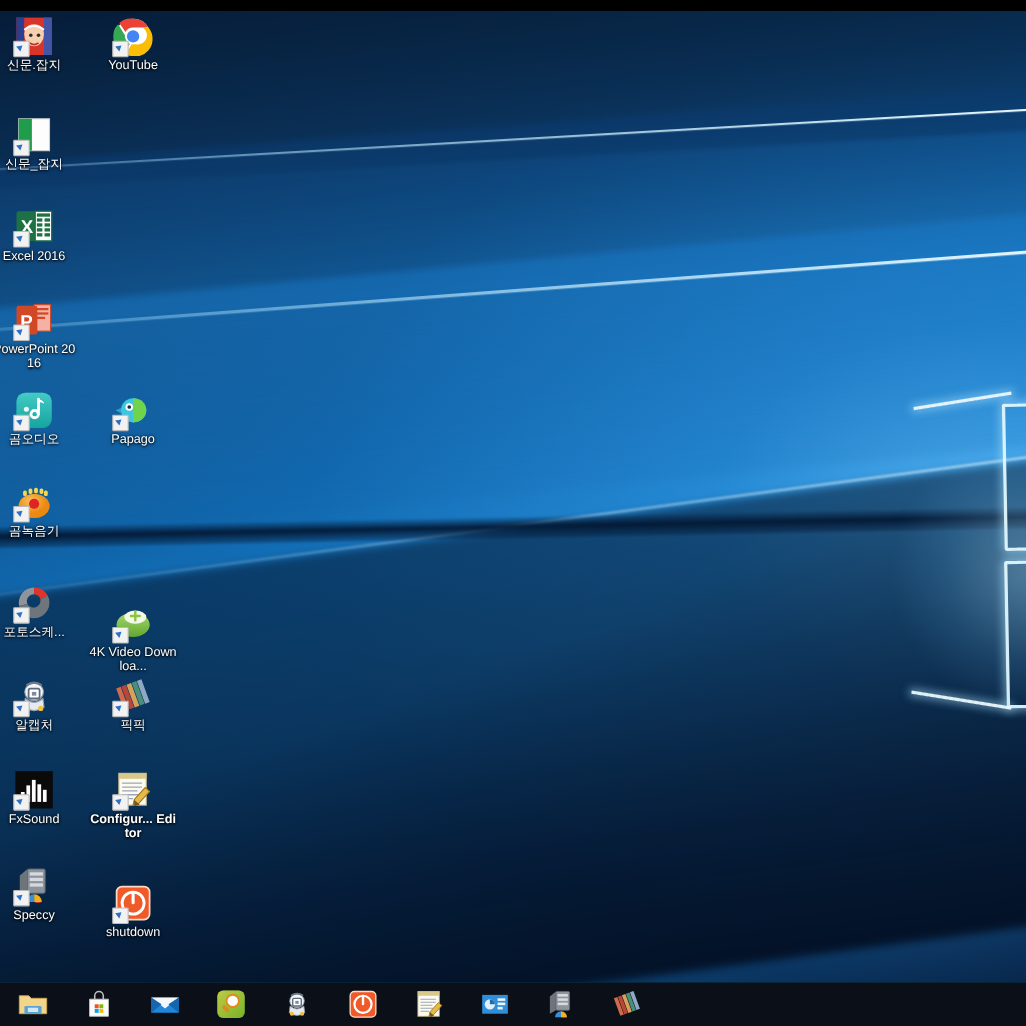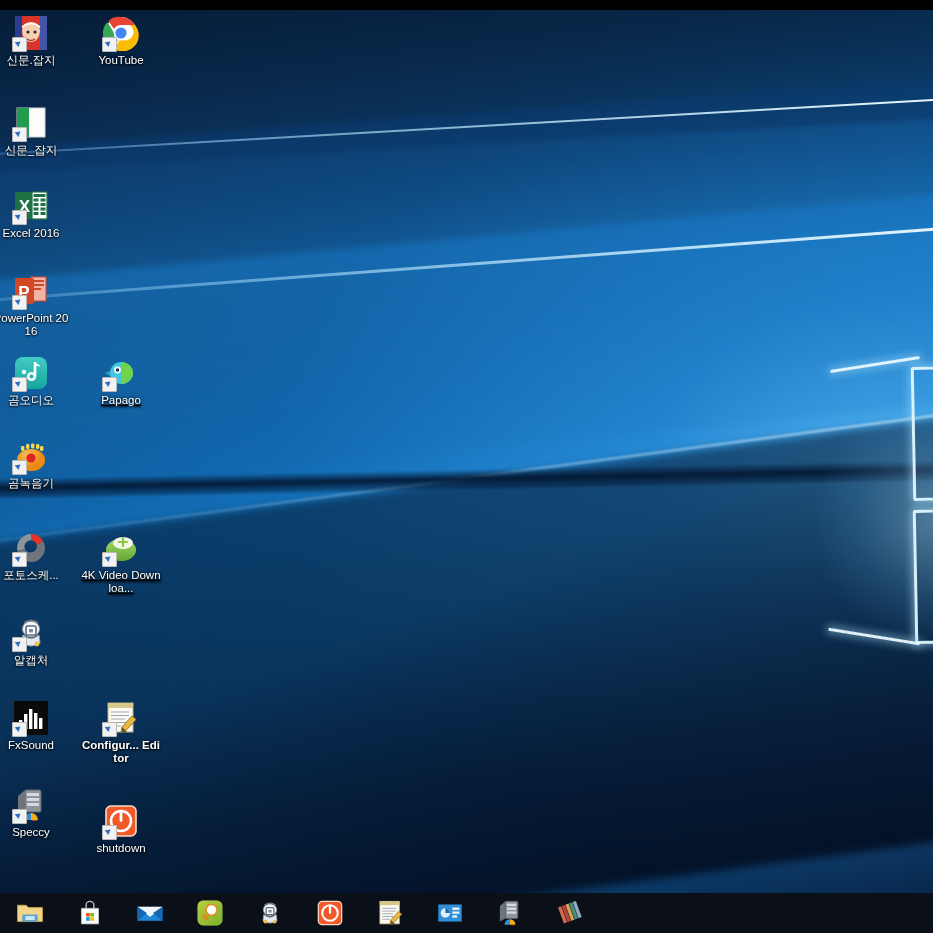--- a/index.html
+++ b/index.html
@@ -203,21 +203,21 @@
             <path d="M22 8 l0 13" stroke="#fff" stroke-width="2.6" stroke-linecap="round"></path>
             <path d="M22 8 q5 1 5 4 q-3 -2 -5 -1z" fill="#fff"></path>
             <circle cx="18.5" cy="21.5" r="4.6" fill="#fff"></circle>
             <circle cx="18.5" cy="21.5" r="2" fill="#1fb6b0"></circle>
             <circle cx="11" cy="17" r="2.3" fill="#fff" opacity=".9"></circle>
           </svg>
           <span class="sc"></span>
         </div>
         <div class="ic-lbl">곰오디오</div>
       </div>
-      <div class="deskicon" style="left: 81px; top: 345px; text-decoration: underline;">
+      <div class="deskicon" style="left: 81px; top: 345px;">
         <div class="ic-img">
           <svg viewBox="0 0 36 36" width="100%" height="100%" xmlns="http://www.w3.org/2000/svg" style="display:block">
             <path d="M7 18a11 11 0 0 1 11-11c7 0 12 5 12 11s-5 11-12 11A11 11 0 0 1 7 18z" fill="#3ec6e0"></path>
             <path d="M18 7c7 0 12 5 12 11s-5 11-12 11z" fill="#6fd44c"></path>
             <circle cx="14.5" cy="15" r="3.4" fill="#fff"></circle>
             <circle cx="14.5" cy="15" r="1.7" fill="#1b2b3a"></circle>
             <path d="M7 16 l-5 2 5 3z" fill="#2f9fc4"></path>
           </svg>
           <span class="sc"></span>
         </div>
@@ -253,21 +253,21 @@
             <path d="M18 4a14 14 0 1 1-.1 0z" fill="none"></path>
             <path d="M18 4a14 14 0 0 0-13.6 17l7.5-2a6.3 6.3 0 0 1 6.1-8.7z" fill="#8e9499"></path>
             <path d="M18 4a14 14 0 0 1 12.2 7.2l-6.5 3.9A6.3 6.3 0 0 0 18 10.3z" fill="#e0342b"></path>
             <path d="M30.2 11.2A14 14 0 0 1 18 32a14 14 0 0 1-13.6-11l7.5-2A6.3 6.3 0 0 0 23.7 15.1z" fill="#6e767c"></path>
             <circle cx="18" cy="18" r="5.4" fill="none"></circle>
           </svg>
           <span class="sc"></span>
         </div>
         <div class="ic-lbl">포토스케...</div>
       </div>
-      <div class="deskicon" style="left: 81px; top: 520px; text-decoration: underline;">
+      <div class="deskicon" style="left: 81px; top: 538px;">
         <div class="ic-img">
           <svg viewBox="0 0 36 36" width="100%" height="100%" xmlns="http://www.w3.org/2000/svg" style="display:block">
             <ellipse cx="18" cy="20" rx="15" ry="11" fill="#7bc143"></ellipse>
             <ellipse cx="18" cy="20" rx="15" ry="11" fill="url(#k4)" opacity=".55"></ellipse>
             <defs>
               <linearGradient id="k4" x1="0" y1="0" x2="0" y2="1">
                 <stop offset="0" stop-color="#c6ec8d"></stop>
                 <stop offset="1" stop-color="#4e9120"></stop>
               </linearGradient>
             </defs>
@@ -286,20 +286,35 @@
             <rect x="13" y="11" width="10" height="9" rx="1.5" fill="#fff" stroke="#5d6a7c" stroke-width="1.6"></rect>
             <rect x="16" y="14" width="4" height="3.4" fill="#7e8b9d"></rect>
             <path d="M10 20 q8 7 16 0 l1 8 q-9 6 -18 0z" fill="#e6eaf0" stroke="#97a2b2"></path>
             <circle cx="12" cy="29" r="2.4" fill="#f0c23c"></circle>
             <circle cx="24" cy="29" r="2.4" fill="#f0c23c"></circle>
           </svg>
           <span class="sc"></span>
         </div>
         <div class="ic-lbl">알캡처</div>
       </div>
+      <div class="deskicon" style="left: 81px; top: 605px;">
+        <div class="ic-img">
+          <svg viewBox="0 0 36 36" width="100%" height="100%" xmlns="http://www.w3.org/2000/svg" style="display:block">
+            <g transform="rotate(-20 18 18)">
+              <rect x="6" y="6" width="4.4" height="22" fill="#cf6b4a"></rect>
+              <rect x="11" y="6" width="4.4" height="22" fill="#b8473a"></rect>
+              <rect x="16" y="6" width="4.4" height="22" fill="#d8a15a"></rect>
+              <rect x="21" y="6" width="4.4" height="22" fill="#4a8e7e"></rect>
+              <rect x="26" y="6" width="4.4" height="22" fill="#8fa8c4"></rect>
+            </g>
+          </svg>
+          <span class="sc"></span>
+        </div>
+        <div class="ic-lbl">픽픽</div>
+      </div>
       <div class="deskicon" style="left: -9px; top: 690px;">
         <div class="ic-img">
           <svg viewBox="0 0 36 36" width="100%" height="100%" xmlns="http://www.w3.org/2000/svg" style="display:block">
             <rect x="1" y="1" width="34" height="34" fill="#0a0a0a"></rect>
             <g fill="#fdfdfd">
               <rect x="6" y="20" width="3.4" height="9"></rect>
               <rect x="11" y="14" width="3.4" height="15"></rect>
               <rect x="16" y="9" width="3.4" height="20"></rect>
               <rect x="21" y="13" width="3.4" height="16"></rect>
               <rect x="26" y="18" width="3.4" height="11"></rect>

